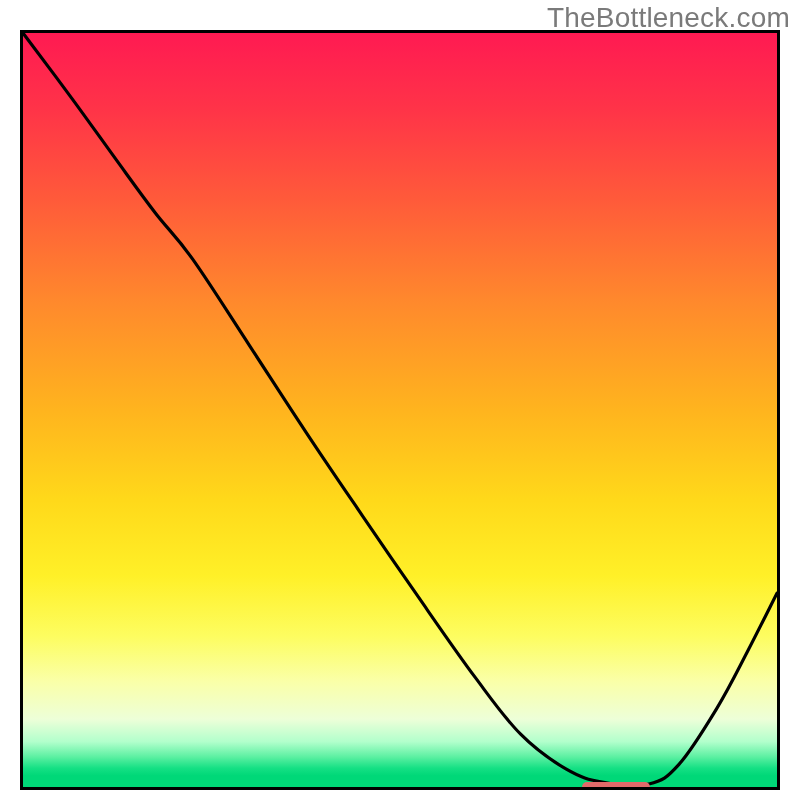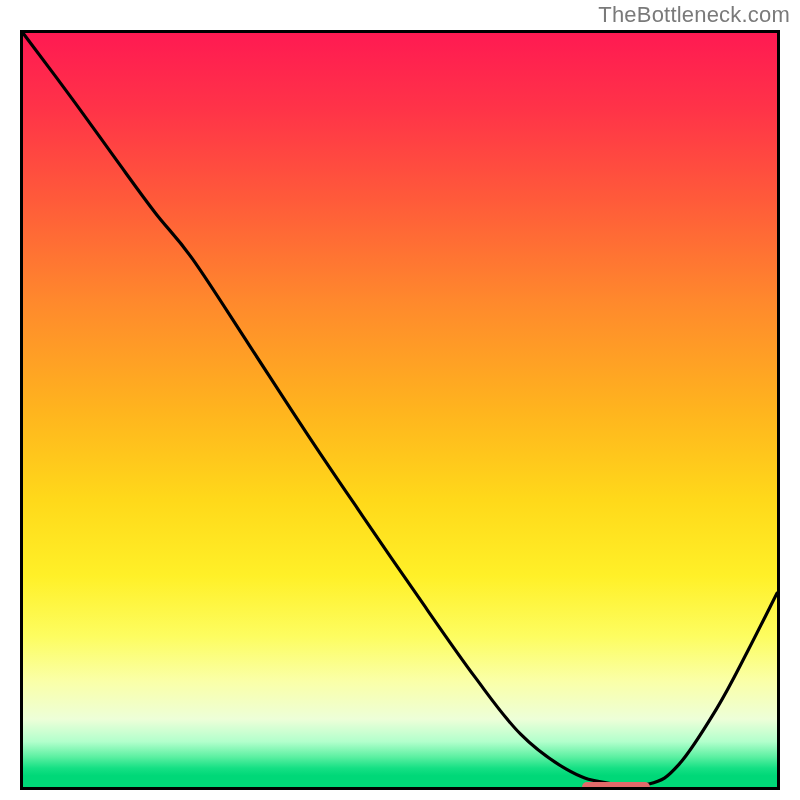--- a/index.html
+++ b/index.html
@@ -8,21 +8,21 @@
     position: relative;
     width: 800px;
     height: 800px;
     background: #ffffff;
   }
   .watermark {
     position: absolute;
     top: 2px;
     right: 10px;
     font-family: Arial, sans-serif;
-    font-size: 22px;
+    font-size: 28px;
     color: #7a7a7a;
     font-weight: 400;
     letter-spacing: 0.2px;
   }
   .plot-frame {
     position: absolute;
     left: 20px;
     top: 30px;
     width: 760px;
     height: 760px;

